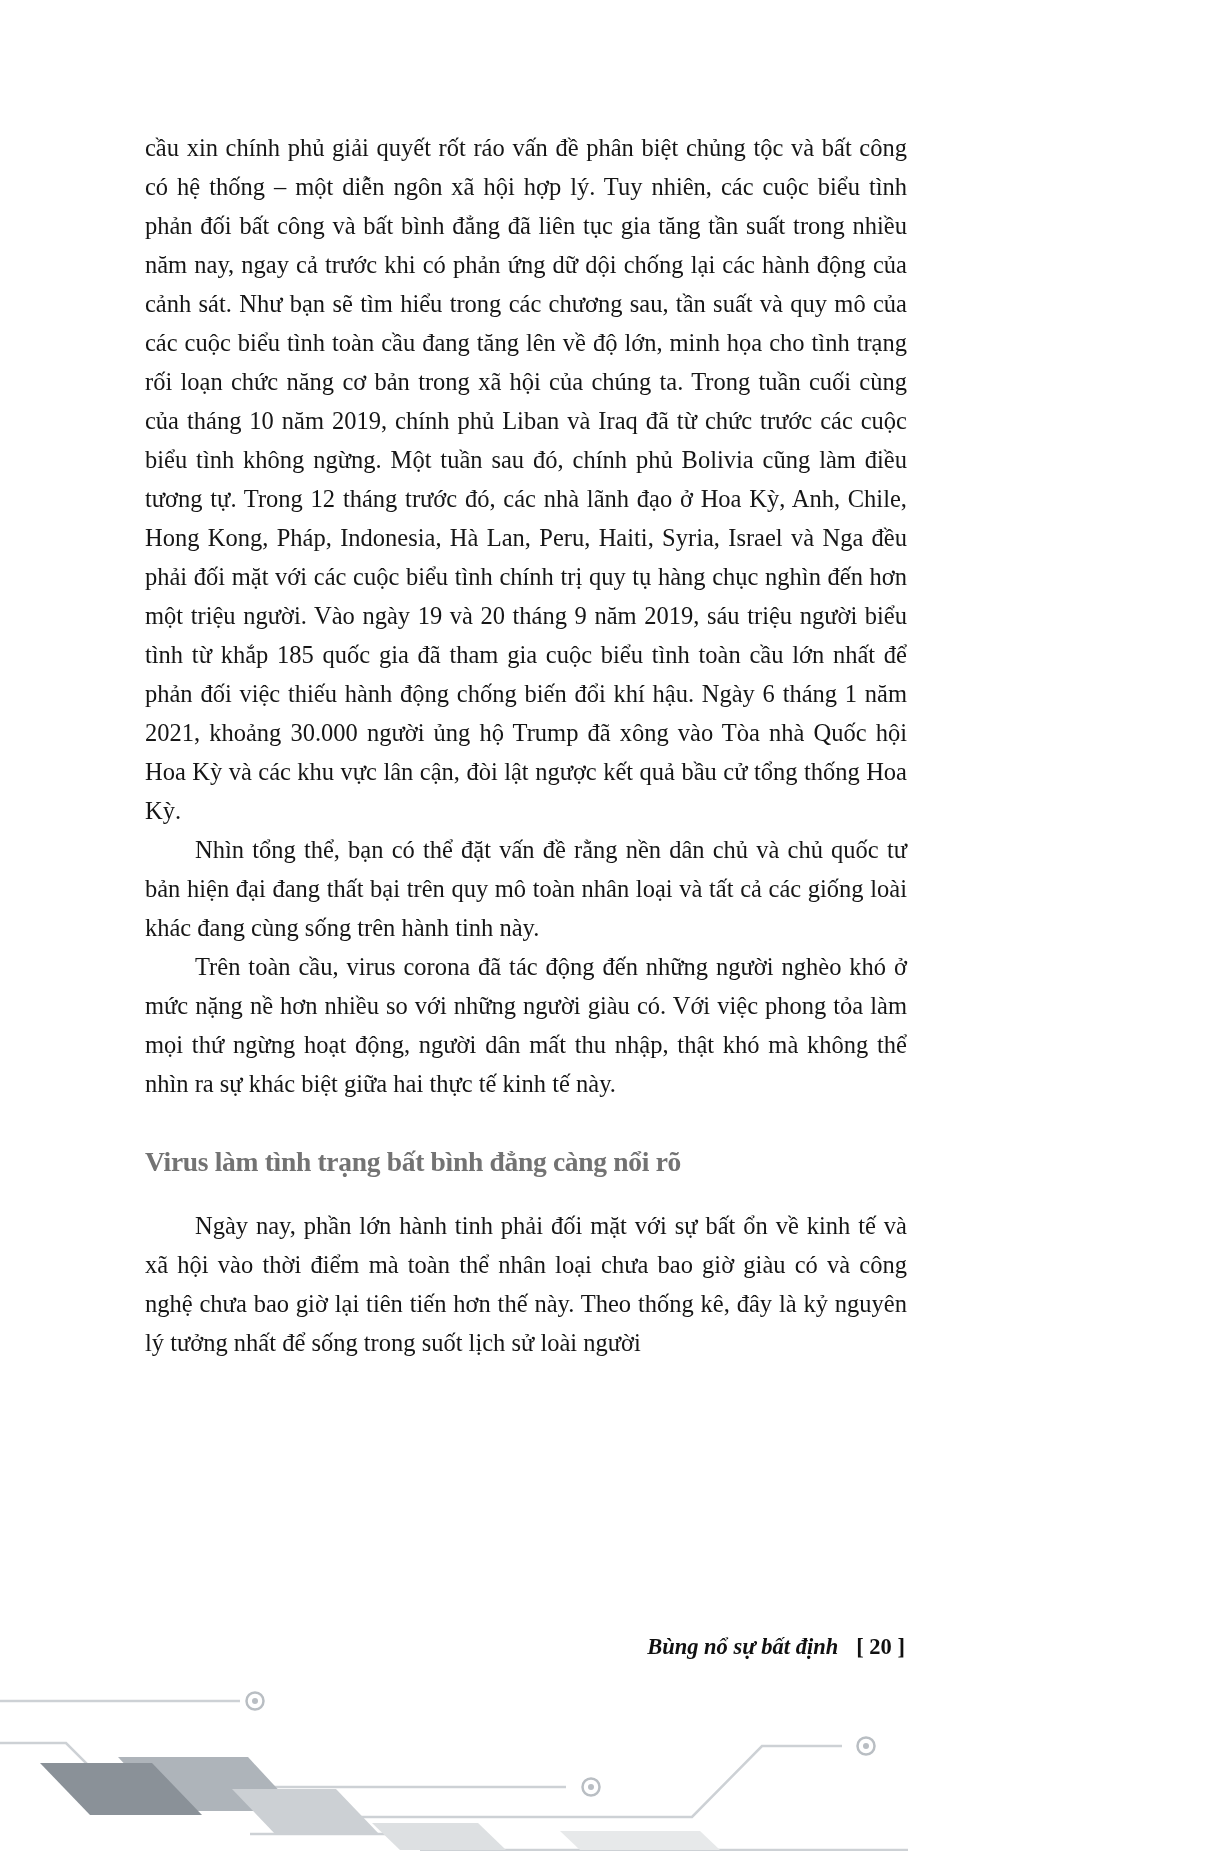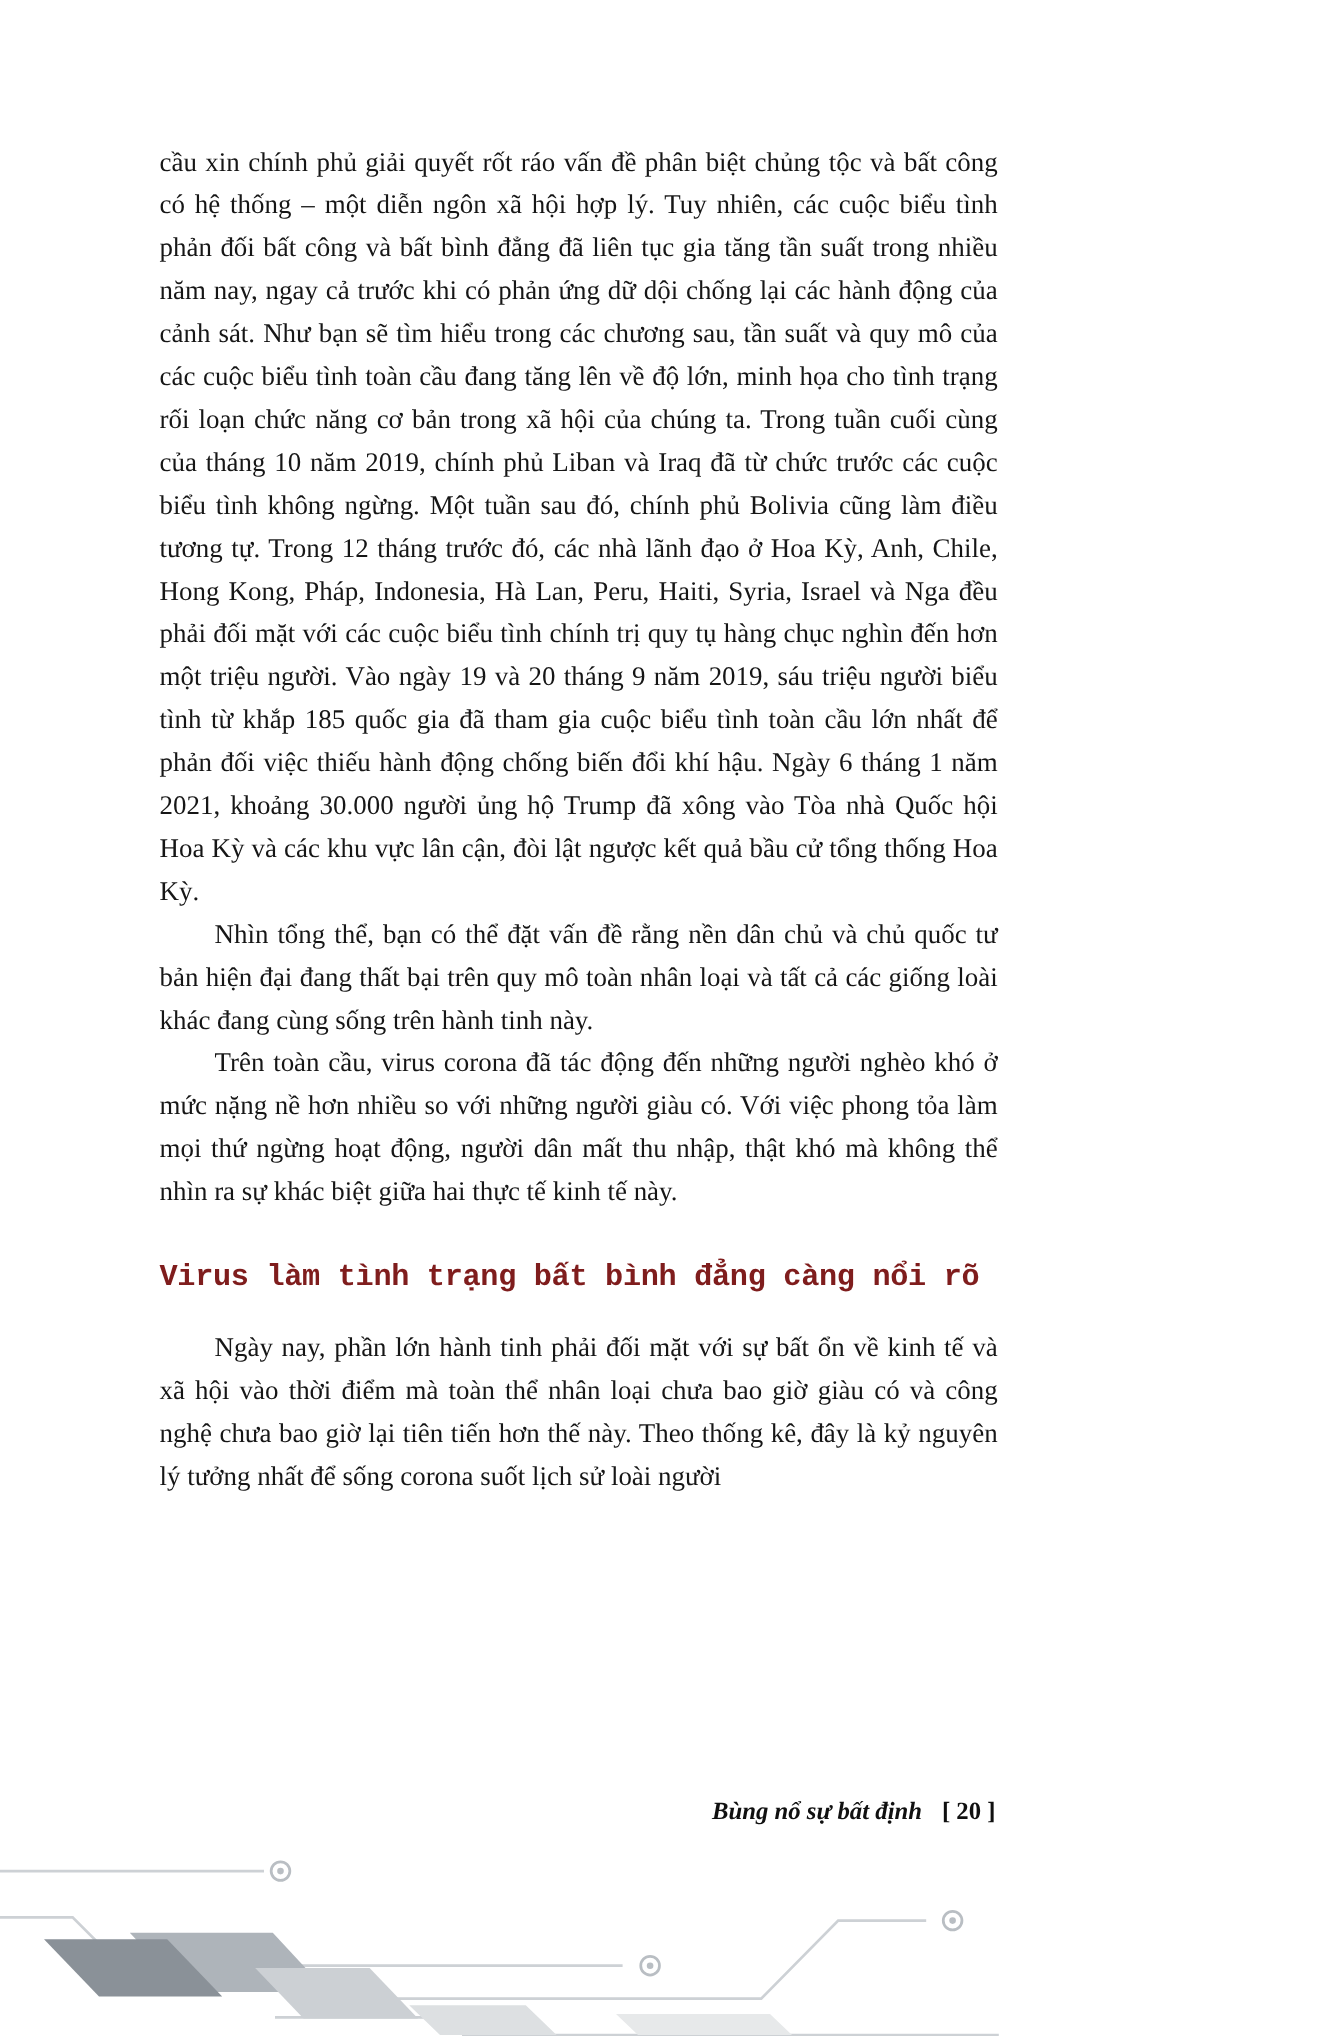--- a/index.html
+++ b/index.html
@@ -20,25 +20,25 @@
     top: 128px;
     width: 762px;
     font-size: 24.5px;
     line-height: 39px;
     color: #161616;
     text-align: justify;
   }
   .para { margin: 0; }
   .para.indent { text-indent: 50px; }
   .section-heading {
-    font-family: Liberation Mono, monospace;
+    font-family: Liberation Serif, serif;
     font-size: 27.5px;
     font-weight: 700;
     letter-spacing: -0.3px;
-    color: #7f1d1d;
+    color: #737373;
     text-align: left;
     margin: 42px 0 27px 0;
     line-height: 34px;
   }
   .footer {
     position: absolute;
     top: 1634px;
     right: 316px;
     display: flex;
     align-items: flex-start;
@@ -62,21 +62,21 @@
 </head>
 <body>
 
 <div class="page">
 
   <div class="text-block">
     <p class="para">cầu xin chính phủ giải quyết rốt ráo vấn đề phân biệt chủng tộc và bất công có hệ thống – một diễn ngôn xã hội hợp lý. Tuy nhiên, các cuộc biểu tình phản đối bất công và bất bình đẳng đã liên tục gia tăng tần suất trong nhiều năm nay, ngay cả trước khi có phản ứng dữ dội chống lại các hành động của cảnh sát. Như bạn sẽ tìm hiểu trong các chương sau, tần suất và quy mô của các cuộc biểu tình toàn cầu đang tăng lên về độ lớn, minh họa cho tình trạng rối loạn chức năng cơ bản trong xã hội của chúng ta. Trong tuần cuối cùng của tháng 10 năm 2019, chính phủ Liban và Iraq đã từ chức trước các cuộc biểu tình không ngừng. Một tuần sau đó, chính phủ Bolivia cũng làm điều tương tự. Trong 12 tháng trước đó, các nhà lãnh đạo ở Hoa Kỳ, Anh, Chile, Hong Kong, Pháp, Indonesia, Hà Lan, Peru, Haiti, Syria, Israel và Nga đều phải đối mặt với các cuộc biểu tình chính trị quy tụ hàng chục nghìn đến hơn một triệu người. Vào ngày 19 và 20 tháng 9 năm 2019, sáu triệu người biểu tình từ khắp 185 quốc gia đã tham gia cuộc biểu tình toàn cầu lớn nhất để phản đối việc thiếu hành động chống biến đổi khí hậu. Ngày 6 tháng 1 năm 2021, khoảng 30.000 người ủng hộ Trump đã xông vào Tòa nhà Quốc hội Hoa Kỳ và các khu vực lân cận, đòi lật ngược kết quả bầu cử tổng thống Hoa Kỳ.</p>
     <p class="para indent">Nhìn tổng thể, bạn có thể đặt vấn đề rằng nền dân chủ và chủ quốc tư bản hiện đại đang thất bại trên quy mô toàn nhân loại và tất cả các giống loài khác đang cùng sống trên hành tinh này.</p>
     <p class="para indent">Trên toàn cầu, virus corona đã tác động đến những người nghèo khó ở mức nặng nề hơn nhiều so với những người giàu có. Với việc phong tỏa làm mọi thứ ngừng hoạt động, người dân mất thu nhập, thật khó mà không thể nhìn ra sự khác biệt giữa hai thực tế kinh tế này.</p>
     <h2 class="section-heading">Virus làm tình trạng bất bình đẳng càng nổi rõ</h2>
-    <p class="para indent">Ngày nay, phần lớn hành tinh phải đối mặt với sự bất ổn về kinh tế và xã hội vào thời điểm mà toàn thể nhân loại chưa bao giờ giàu có và công nghệ chưa bao giờ lại tiên tiến hơn thế này. Theo thống kê, đây là kỷ nguyên lý tưởng nhất để sống corona suốt lịch sử loài người</p>
+    <p class="para indent">Ngày nay, phần lớn hành tinh phải đối mặt với sự bất ổn về kinh tế và xã hội vào thời điểm mà toàn thể nhân loại chưa bao giờ giàu có và công nghệ chưa bao giờ lại tiên tiến hơn thế này. Theo thống kê, đây là kỷ nguyên lý tưởng nhất để sống trong suốt lịch sử loài người</p>
   </div>
 
   <div class="footer">
     <span class="book-title">Bùng nổ sự bất định</span>
     <span class="page-number">[ 20 ]</span>
   </div>
 
   <svg class="decor" viewBox="0 0 1221 220" xmlns="http://www.w3.org/2000/svg">
     <g stroke="#cdd1d5" stroke-width="2.5" fill="none">
       <polyline points="-5,70 240,70"></polyline>

